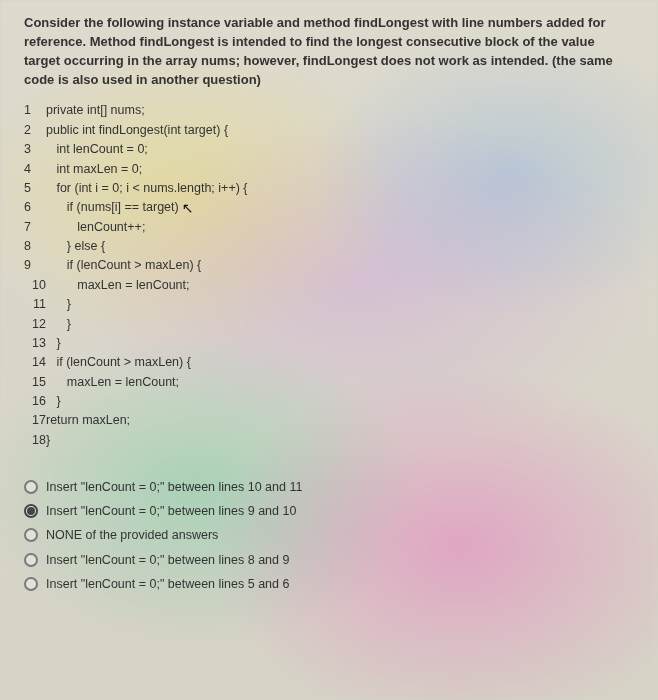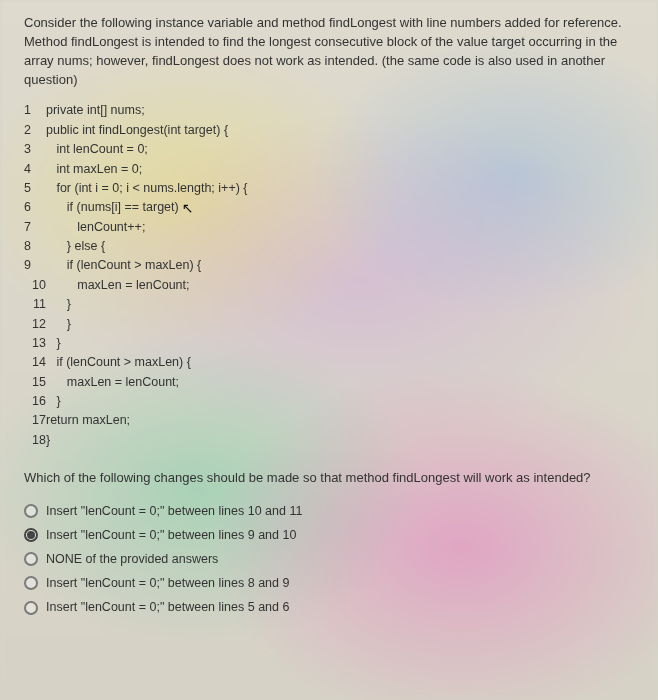--- a/index.html
+++ b/index.html
@@ -25,27 +25,27 @@
       radial-gradient(ellipse 360px 260px at 28% 28%, rgba(255,230,0,0.22), transparent 60%),
       radial-gradient(ellipse 340px 240px at 78% 25%, rgba(0,120,255,0.16), transparent 60%),
       linear-gradient(#dedace,#d6d2c6);
     filter: blur(2px);
   }
   .content {
     position: relative;
     padding: 14px 24px 20px 24px;
     line-height: 1.45;
   }
-  .para { margin-bottom: 12px; }
+  .para { margin-bottom: 12px; font-weight: bold; }
   .para span, .code span, .q span { display: inline; }
   .code {
     font-family: Arial, Helvetica, sans-serif;
     font-size: 12.5px;
     line-height: 1.55;
-    margin: 6px 0 19px 0;
+    margin: 6px 0 28px 0;
     white-space: pre;
   }
   .code .ln { display: inline-block; width: 24px; text-align: left; }
   .code .ln2 { display: inline-block; width: 28px; text-align: right; }
   .code .row { display: block; }
   .cursor {
     display: inline-block;
     margin-left: 3px;
     font-size: 14px;
     line-height: 0;
@@ -78,23 +78,20 @@
 
 <div class="content">
 
   <div class="para">
     <span>Consider the following instance variable and method findLongest with line numbers added for reference. Method findLongest is intended to find the longest consecutive block of the value target occurring in the array nums; however, findLongest does not work as intended. (the same code is also used in another question)</span>
   </div>
 
 
   <div class="code" id="code-block"><span class="row"><span class="ln" style="width: 22px;">1</span><span>private int[] nums;</span></span><span class="row"><span class="ln" style="width: 22px;">2</span><span>public int findLongest(int target) {</span></span><span class="row"><span class="ln" style="width: 22px;">3</span><span>   int lenCount = 0;</span></span><span class="row"><span class="ln" style="width: 22px;">4</span><span>   int maxLen = 0;</span></span><span class="row"><span class="ln" style="width: 22px;">5</span><span>   for (int i = 0; i &lt; nums.length; i++) {</span></span><span class="row"><span class="ln" style="width: 22px;">6</span><span>      if (nums[i] == target)</span><span class="cursor">↖</span></span><span class="row"><span class="ln" style="width: 22px;">7</span><span>         lenCount++;</span></span><span class="row"><span class="ln" style="width: 22px;">8</span><span>      } else {</span></span><span class="row"><span class="ln" style="width: 22px;">9</span><span>      if (lenCount &gt; maxLen) {</span></span><span class="row"><span class="ln2" style="width: 22px;">10</span><span>         maxLen = lenCount;</span></span><span class="row"><span class="ln2" style="width: 22px;">11</span><span>      }</span></span><span class="row"><span class="ln2" style="width: 22px;">12</span><span>      }</span></span><span class="row"><span class="ln2" style="width: 22px;">13</span><span>   }</span></span><span class="row"><span class="ln2" style="width: 22px;">14</span><span>   if (lenCount &gt; maxLen) {</span></span><span class="row"><span class="ln2" style="width: 22px;">15</span><span>      maxLen = lenCount;</span></span><span class="row"><span class="ln2" style="width: 22px;">16</span><span>   }</span></span><span class="row"><span class="ln2" style="width: 22px;">17</span><span>return maxLen;</span></span><span class="row"><span class="ln2" style="width: 22px;">18</span><span>}</span></span></div>
 
-  <div class="q">
-    <span>Which of the following changes should be made so that method findLongest will work as intended?</span>
-  </div>
 
   <div class="options" id="options">
       <div class="opt">
         <span class="radio"></span>
         <span>Insert "lenCount = 0;" between lines 10 and 11</span>
       </div>
       <div class="opt">
         <span class="radio sel"></span>
         <span>Insert "lenCount = 0;" between lines 9 and 10</span>
       </div>

